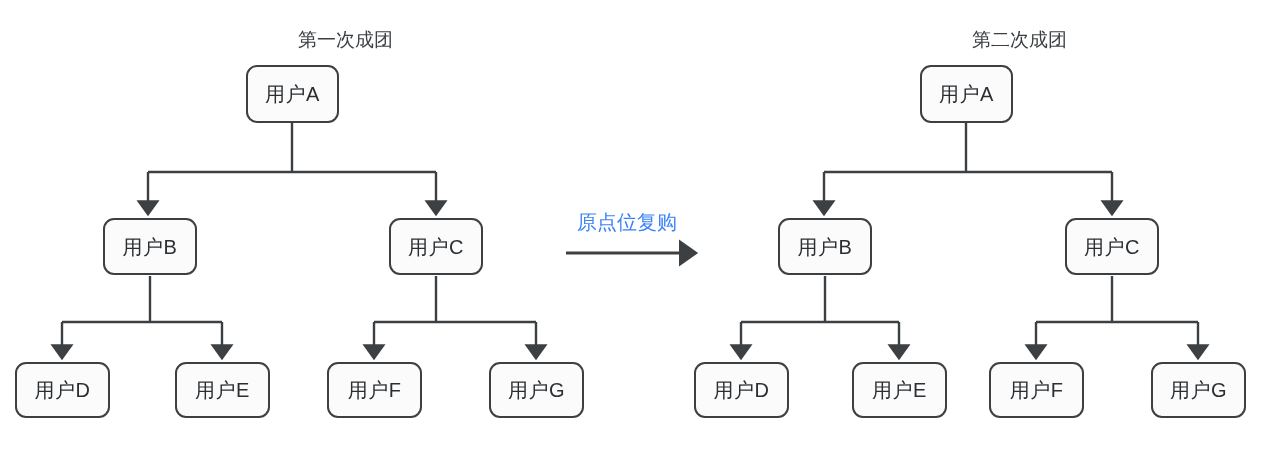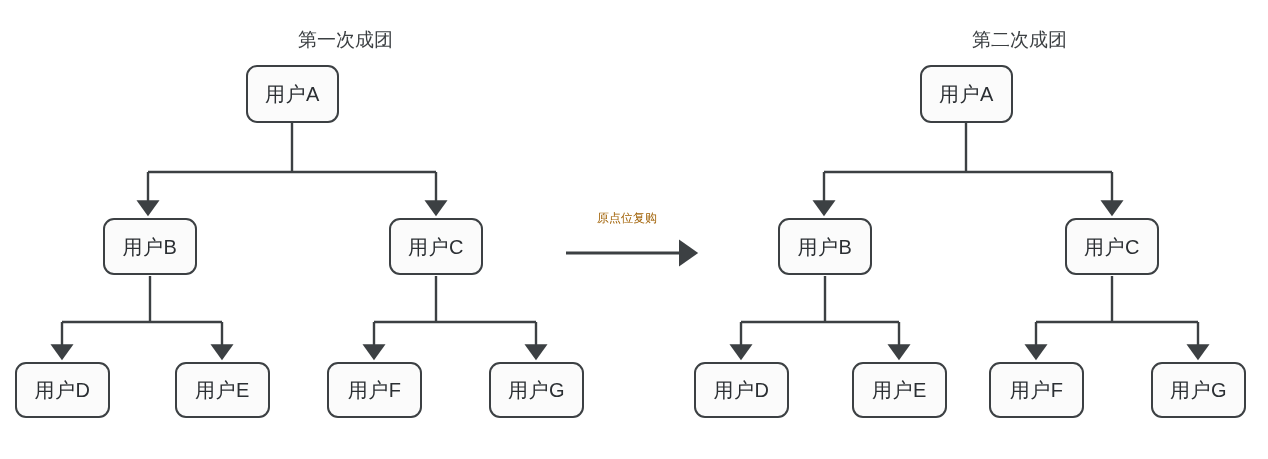--- a/index.html
+++ b/index.html
@@ -52,23 +52,23 @@
   .section-title {
     position: absolute;
     font-size: 19px;
     line-height: 1;
     color: #3c4043;
     white-space: nowrap;
     text-align: right;
   }
   .transition-label {
     position: absolute;
-    font-size: 12px;
+    font-size: 20px;
     line-height: 1;
-    color: #a16207;
+    color: #3b82f6;
     white-space: nowrap;
     text-align: center;
   }
 </style>
 </head>
 <body>
 
 <div id="canvas">
 
   <svg class="connector-layer" viewBox="0 0 1268 459" width="1268" height="459">

